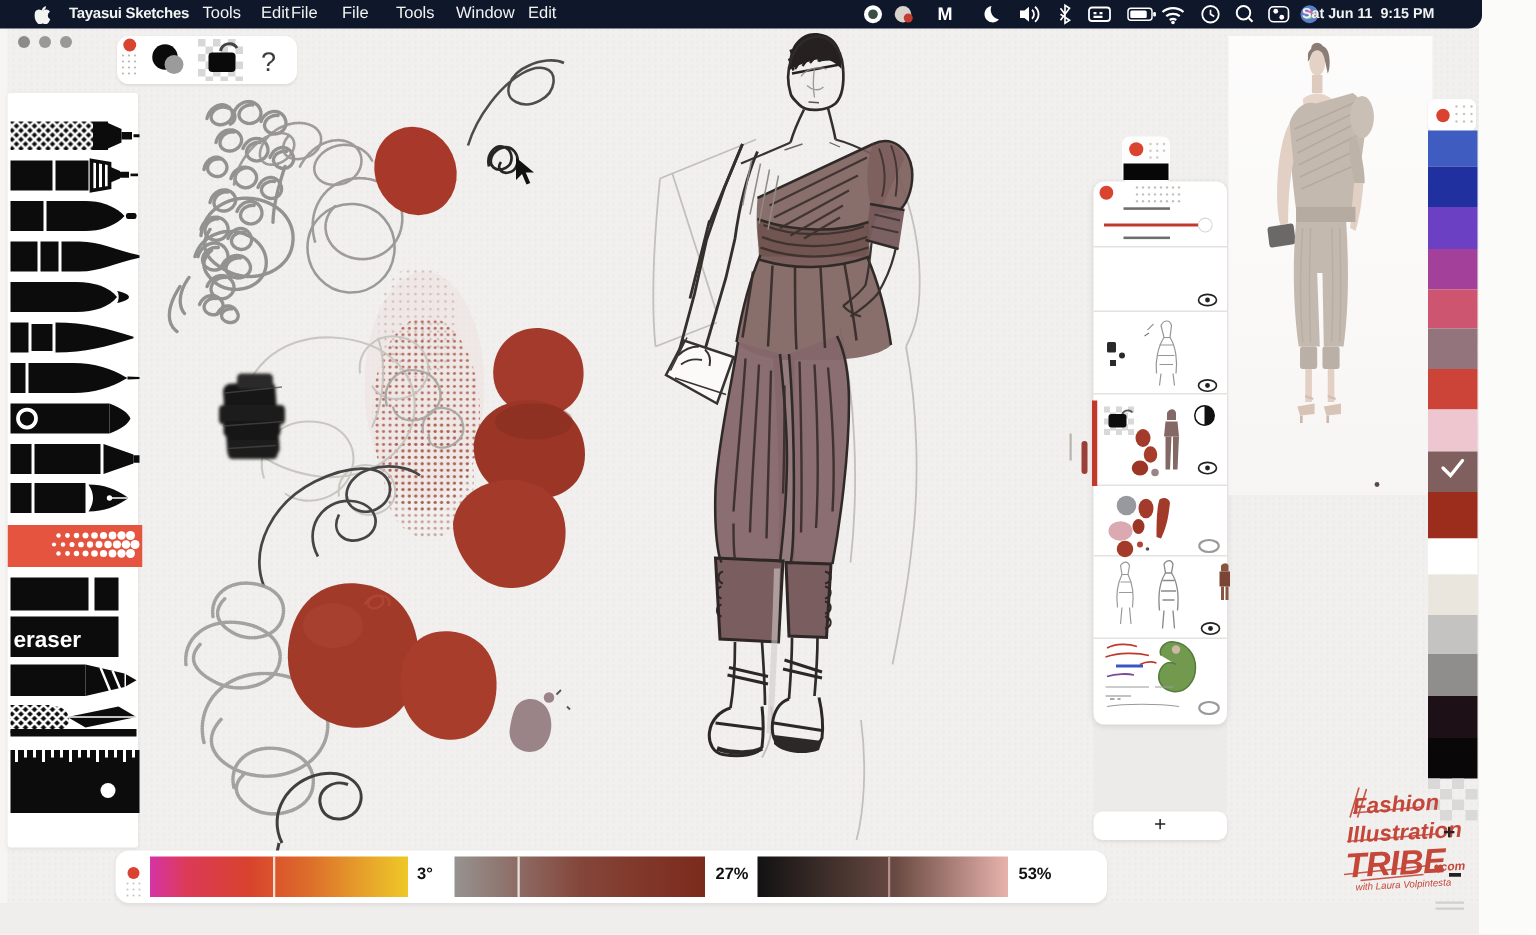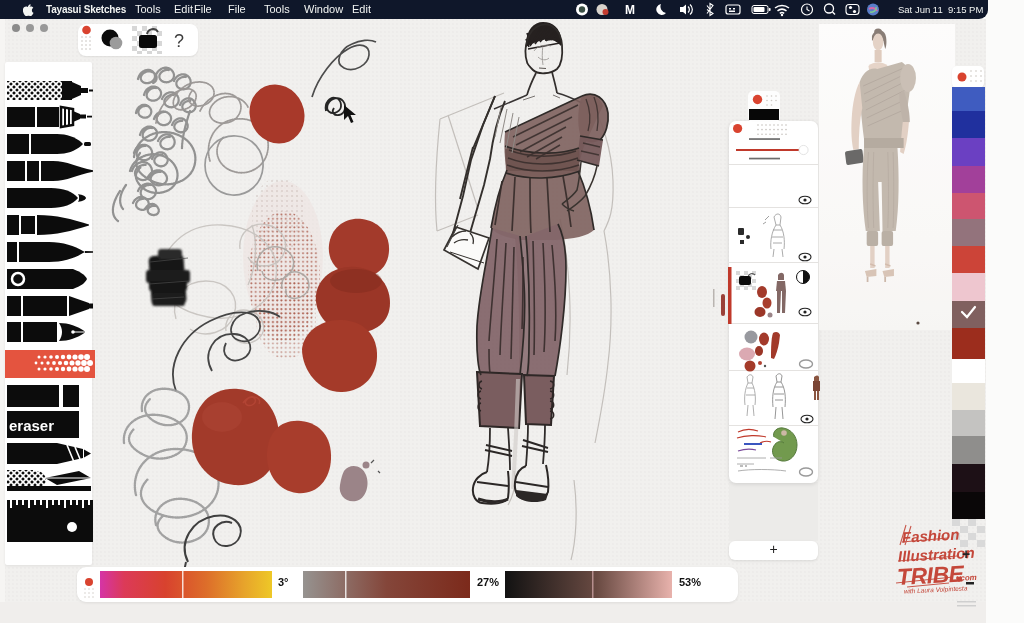--- a/index.html
+++ b/index.html
@@ -126,21 +126,21 @@
     <path d="M258.5 12 L261 14.5" stroke="#fff" stroke-width="1.4"></path>
 
     <rect x="272" y="4.5" width="13" height="10" rx="3" fill="none" stroke="#fff" stroke-width="1.1"></rect>
     <circle cx="276.5" cy="7.5" r="1.6" fill="#fff"></circle>
       <circle cx="280.5" cy="11.5" r="1.6" fill="#fff"></circle>
 
     <circle cx="299" cy="9.5" r="6" fill="#5a7ec9"></circle>
     <path d="M295 9 A5 4 0 0 1 303 11" stroke="#d967a8" stroke-width="2" fill="none"></path>
     <path d="M296 12 A5 4 0 0 0 302 7" stroke="#7ecb8f" stroke-width="1.5" fill="none"></path>
   </svg>
-  <div class="mi" style="left:898px;font-weight:400;font-size:9.5px">Sat Jun 11&nbsp; 9:15 PM</div>
+  <div class="mi" style="left:868px;font-weight:700;font-size:9.5px">Sat Jun 11&nbsp; 9:15 PM</div>
 </div>
 
 <div class="abs tl" style="left:12px;background:#8b8b8b"></div>
 <div class="abs tl" style="left:26px;background:#989898"></div>
 <div class="abs tl" style="left:40px;background:#989898"></div>
 
 <div id="topcard" class="abs"></div>
 <svg class="abs" style="left:78px;top:24px" width="120" height="32" viewBox="0 0 120 32">
   <circle cx="8.5" cy="6" r="4.3" fill="#d9432f"></circle>
   <g fill="#b9b4ae">

